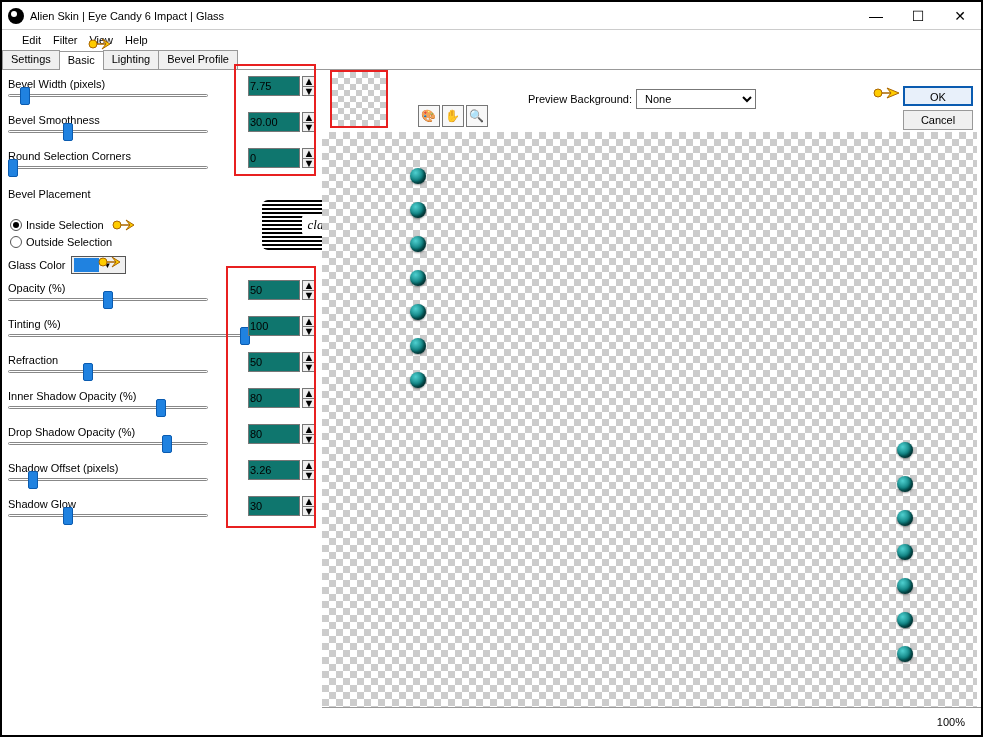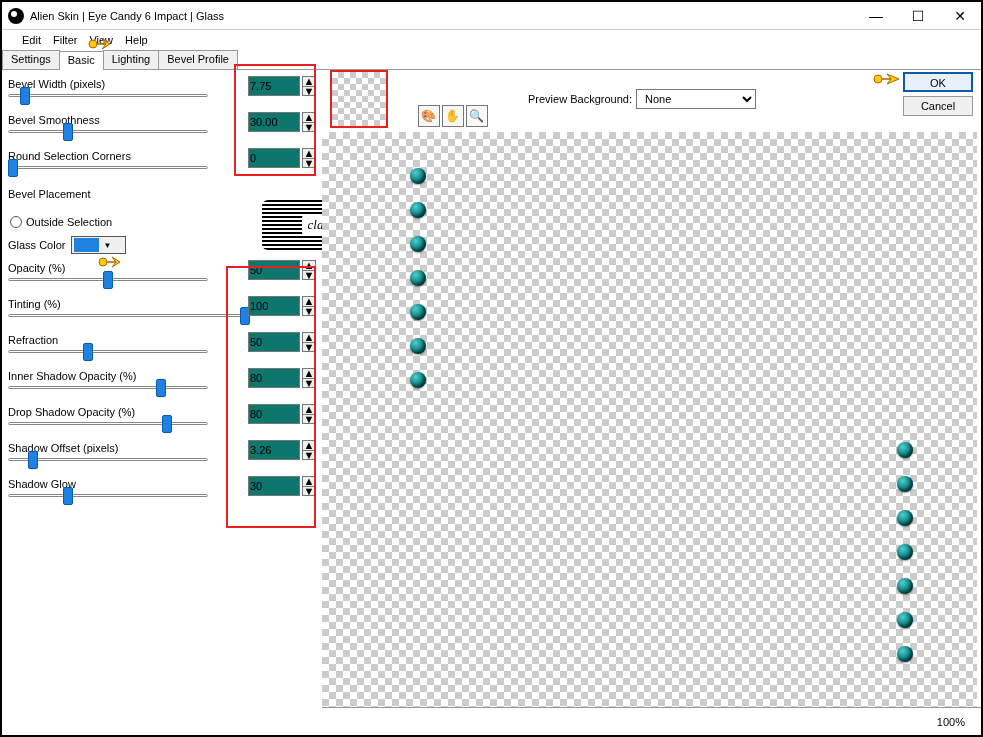--- a/index.html
+++ b/index.html
@@ -40,21 +40,21 @@
 .thumb-preview { width: 58px; height: 58px; border: 2px solid #e82020; margin-right: 30px; background-image:
   linear-gradient(45deg,#ccc 25%,transparent 25%),
   linear-gradient(-45deg,#ccc 25%,transparent 25%),
   linear-gradient(45deg,transparent 75%,#ccc 75%),
   linear-gradient(-45deg,transparent 75%,#ccc 75%);
   background-size: 12px 12px; background-position: 0 0,0 6px,6px -6px,-6px 0; background-color:#fff; }
 .tool-row { display: flex; gap: 2px; margin-right: 40px; margin-top: 34px; }
 .tool-btn { width: 22px; height: 22px; border: 1px solid #777; background: #f8f8f8; display: flex; align-items: center; justify-content: center; font-size: 12px; }
 .pvbg { display: flex; align-items: center; gap: 4px; margin-top: 0; }
 .pvbg select { width: 120px; height: 20px; border: 1px solid #777; background: #fff; padding-left: 4px; }
-.ok-cancel { position: absolute; right: 8px; top: 2px; display: flex; flex-direction: column; gap: 4px; }
+.ok-cancel { position: absolute; right: 8px; top: 16px; display: flex; flex-direction: column; gap: 4px; }
 .btn { width: 70px; height: 20px; border: 1px solid #0a5bb0; background: #e8f0fa; text-align: center; line-height: 18px; cursor: pointer; }
 .btn.ok { border: 2px solid #0a5bb0; }
 .btn.cancel { border: 1px solid #999; background: #f0f0f0; }
 .main-preview { flex: 1; margin: 4px 4px 4px 0; background-image:
   linear-gradient(45deg,#ccc 25%,transparent 25%),
   linear-gradient(-45deg,#ccc 25%,transparent 25%),
   linear-gradient(45deg,transparent 75%,#ccc 75%),
   linear-gradient(-45deg,transparent 75%,#ccc 75%);
   background-size: 14px 14px; background-position: 0 0,0 7px,7px -7px,-7px 0; background-color:#fff;
   position: relative; }
@@ -135,20 +135,30 @@
         <input class="num-input" value="0" style="">
         <div class="spinner">
             <div>▲</div>
             <div>▼</div>
           </div>
       </div>
 
       <div class="bevelplace">
         <span class="label">Bevel Placement</span>
         <div class="radio-row">
+          <span class="radio-circle checked"></span>
+          <span>Inside Selection</span>
+          <div class="hand-pointer" style="position:relative;left:0;top:0;margin-left:4px;">
+            <svg viewBox="0 0 28 18">
+                <path d="M2 9 L18 9 L14 4 L22 9 L14 14 L18 9 Z" fill="#ffcc00" stroke="#aa6600" stroke-width="1"></path>
+                <circle cx="5" cy="9" r="4" fill="#ffcc00" stroke="#aa6600"></circle>
+              </svg>
+          </div>
+        </div>
+        <div class="radio-row">
           <span class="radio-circle"></span>
           <span>Outside Selection</span>
         </div>
       </div>
 
       <div class="glass-color">
         <span>Glass Color</span>
         <div class="color-btn">
           <div class="color-swatch"></div>
           <span class="color-arrow">▼</span>

